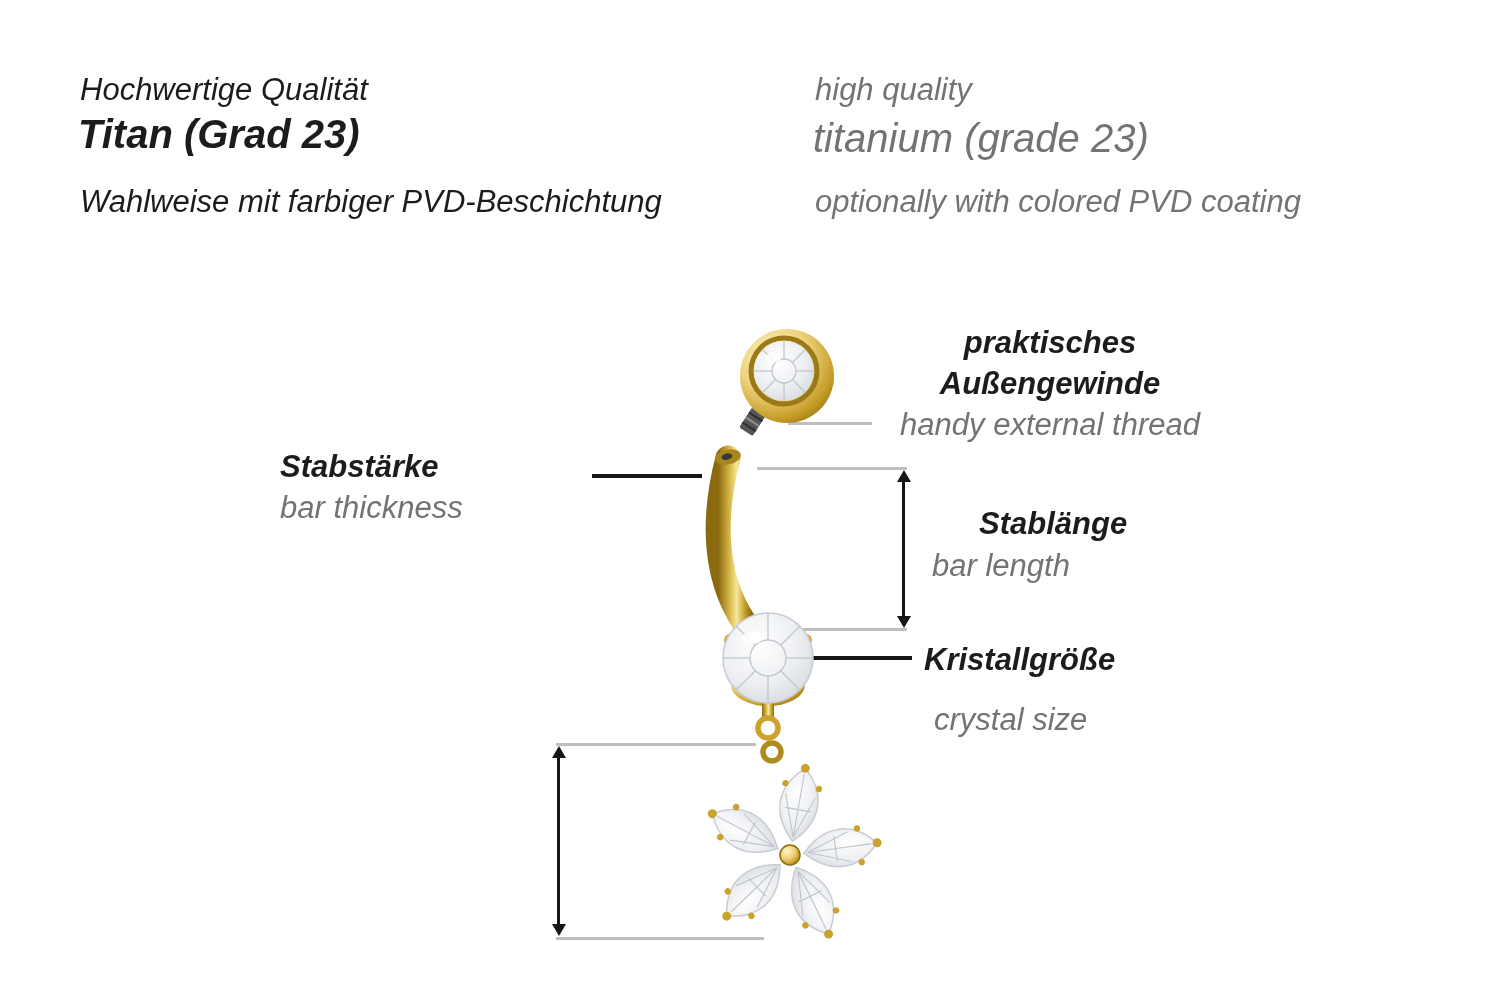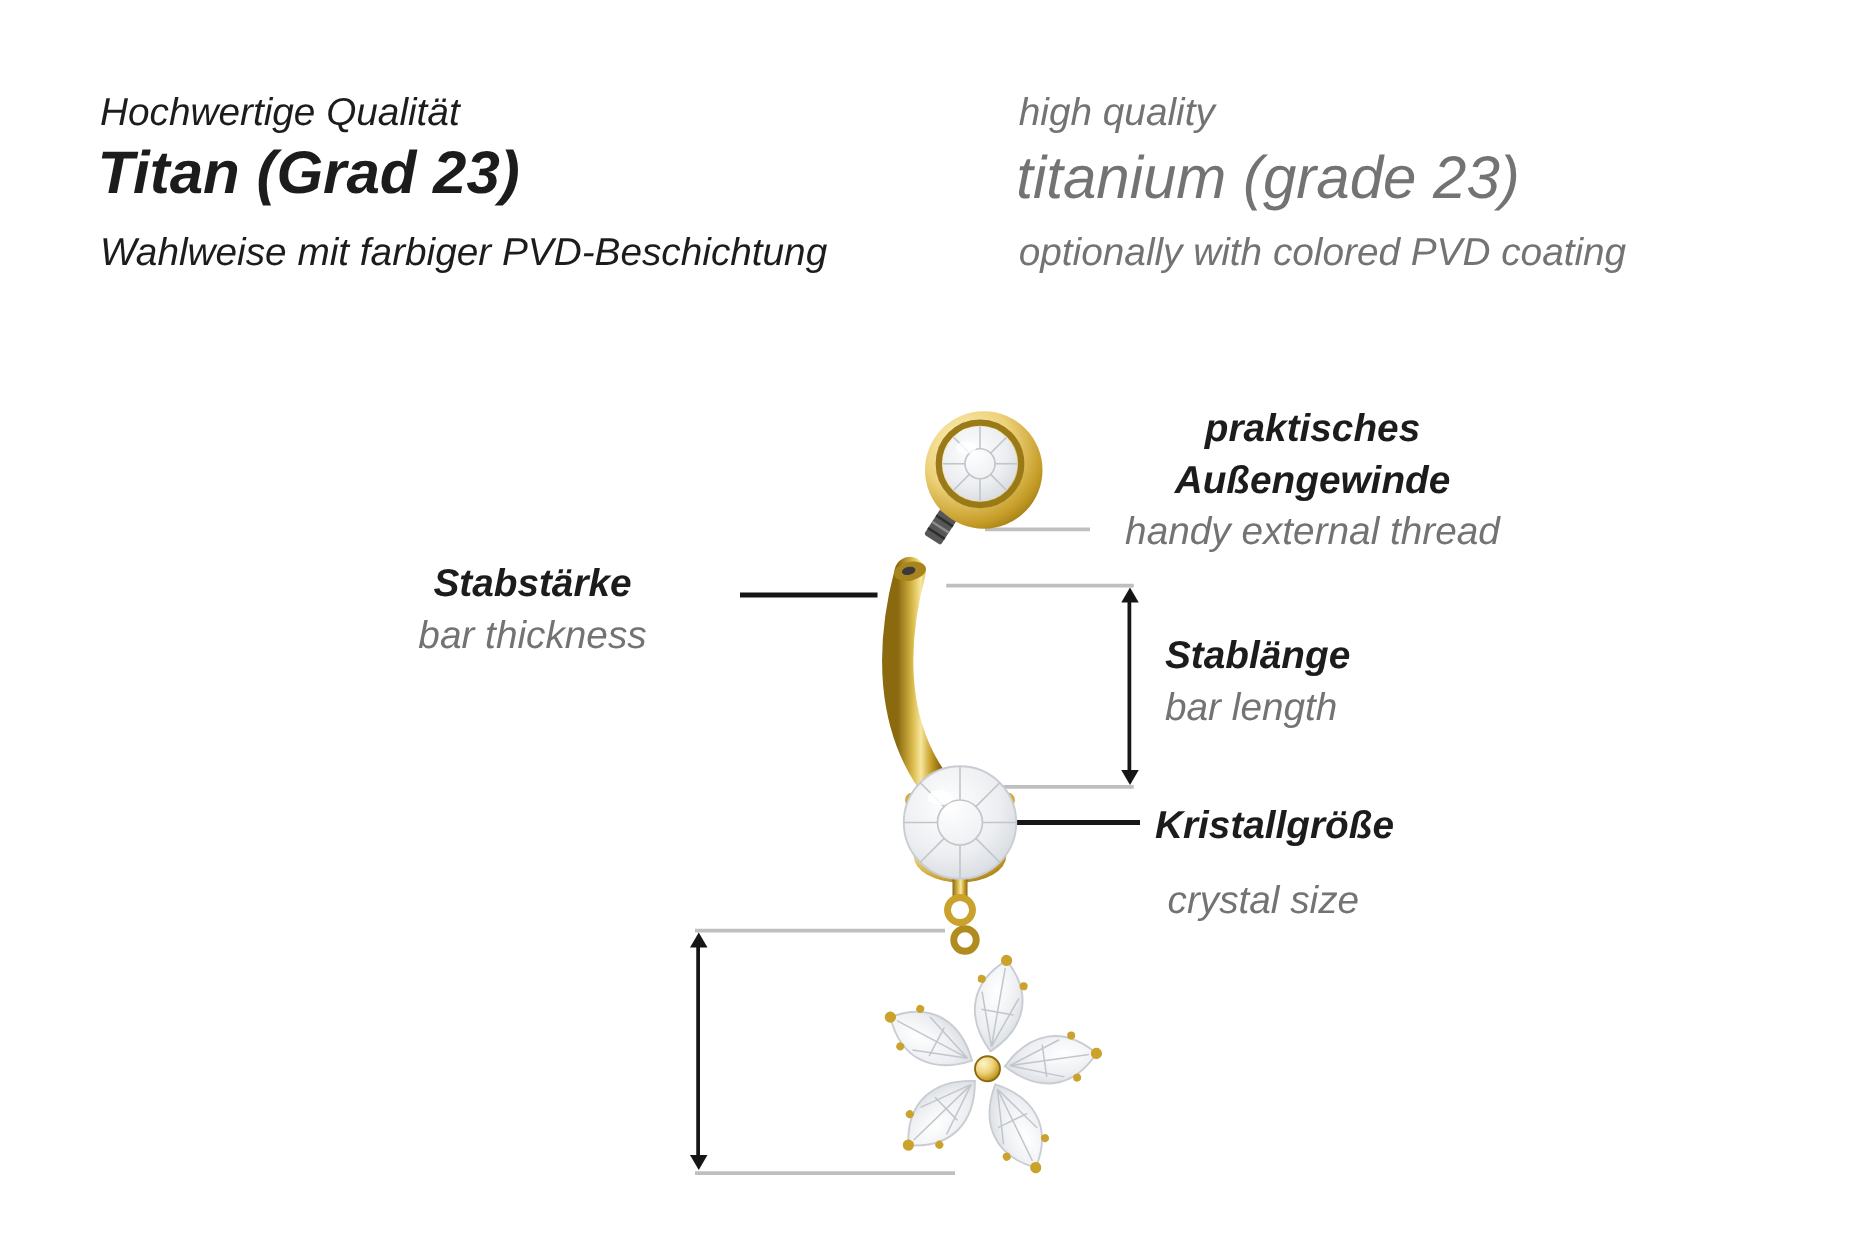--- a/index.html
+++ b/index.html
@@ -4,24 +4,24 @@
 <style>
   html,body{margin:0;padding:0;background:#ffffff;}
   .canvas{
     position:relative;width:1328px;height:1001px;background:#ffffff;overflow:hidden;
     font-family:"Liberation Sans", sans-serif;font-style:italic;
   }
   .txt{position:absolute;white-space:nowrap;line-height:1.3;}
   .de{color:#1c1c1c;}
   .en{color:#737373;}
   .s{font-size:31px;}
-  .l{font-size:48px;}
+  .l{font-size:40px;}
   .b{font-weight:bold;}
   .center{text-align:center;white-space:normal;}
-  .right{text-align:center;white-space:normal;}
+  .right{text-align:left;white-space:normal;}
   .gline{position:absolute;height:3px;background:#bfbfbf;}
   .bline{position:absolute;height:4px;background:#161616;}
   .varrow{position:absolute;width:3px;background:#161616;}
   .varrow::before{content:"";position:absolute;top:-10px;left:50%;transform:translateX(-50%);
     border-left:7px solid transparent;border-right:7px solid transparent;border-bottom:12px solid #161616;}
   .varrow::after{content:"";position:absolute;bottom:-10px;left:50%;transform:translateX(-50%);
     border-left:7px solid transparent;border-right:7px solid transparent;border-top:12px solid #161616;}
   .lh{line-height:41px;}
 </style>
 </head>
@@ -46,21 +46,21 @@
 
   <div class="txt right" style="left:280px;top:446px;width:292px;">
     <div class="de s b lh">Stabstärke</div>
     <div class="en s lh">bar thickness</div>
   </div>
   <div class="bline" style="left:592px;top:474px;width:110px;"></div>
 
   <div class="gline" style="left:757px;top:467px;width:150px;"></div>
   <div class="gline" style="left:787px;top:628px;width:120px;"></div>
   <div class="varrow" style="left:902px;top:480px;height:138px;"></div>
-  <div class="txt de s b" style="left:932px;top:504px;">Stablänge</div>
+  <div class="txt de s b" style="left:979px;top:504px;">Stablänge</div>
   <div class="txt en s" style="left:932px;top:546px;">bar length</div>
 
   <div class="bline" style="left:812px;top:656px;width:100px;"></div>
   <div class="txt de s b" style="left:924px;top:640px;">Kristallgröße</div>
   <div class="txt en s" style="left:934px;top:700px;">crystal size</div>
 
   <div class="gline" style="left:556px;top:743px;width:200px;"></div>
   <div class="gline" style="left:556px;top:937px;width:208px;"></div>
   <div class="varrow" style="left:557px;top:756px;height:170px;"></div>
 

